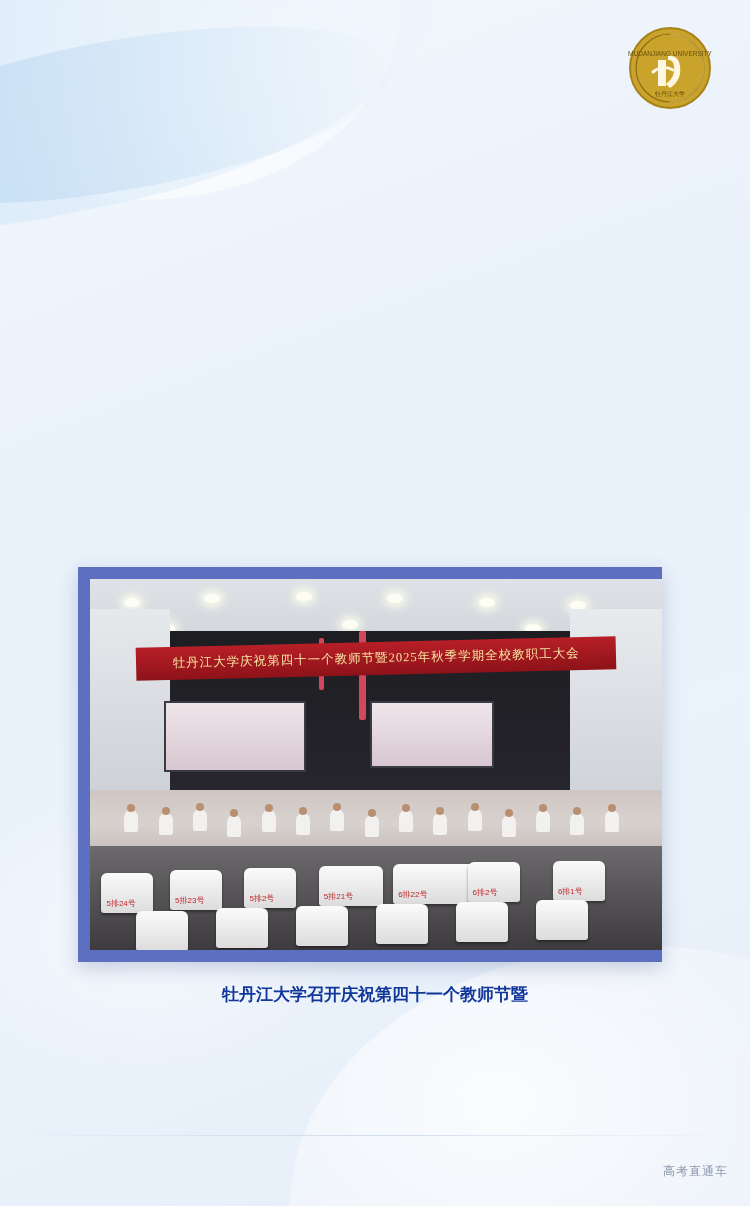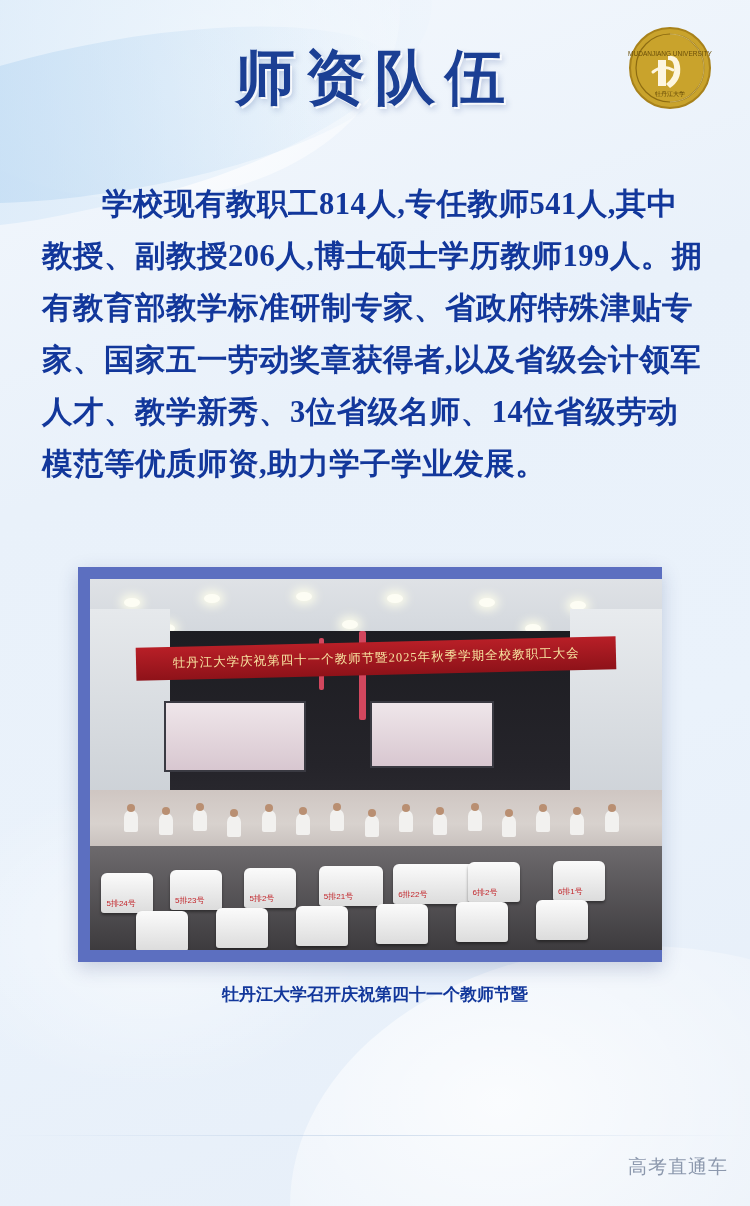--- a/index.html
+++ b/index.html
@@ -225,21 +225,21 @@
     line-height: 34px;
     font-family: "Liberation Serif", "DejaVu Serif", serif;
   }
 
   
   .watermark {
     position: absolute;
     right: 22px;
     bottom: 26px;
     color: #8c98ad;
-    font-size: 19px;
+    font-size: 12px;
     letter-spacing: 1px;
     font-family: Liberation Sans, sans-serif;
   }
   .footer-line {
     position: absolute;
     left: 0; right: 0;
     bottom: 70px;
     height: 1px;
     background: linear-gradient(90deg, rgba(255,255,255,0), rgba(180,200,225,0.55), rgba(255,255,255,0));
   }
@@ -249,37 +249,35 @@
 
 <div id="poster">
 
   <div class="swoosh swoosh-1"></div>
   <div class="swoosh swoosh-2"></div>
   <div class="swoosh swoosh-3"></div>
   <div class="swoosh swoosh-5"></div>
   <div class="swoosh swoosh-4"></div>
 
   <div class="header">
-    <div class="title">师资队伍</div>
 
     <div class="logo">
       <svg viewBox="0 0 84 84" width="84" height="84" aria-hidden="true">
         <circle cx="42" cy="42" r="40" fill="#c9a32c" stroke="#a8821b" stroke-width="2"></circle>
         <circle cx="42" cy="42" r="34" fill="none" stroke="#8d6c12" stroke-width="1.2"></circle>
         <path d="M42 8 A34 34 0 0 1 42 76" fill="none" stroke="#f0d98a" stroke-width="1" opacity="0.6"></path>
         <text x="42" y="30" font-size="6.5" fill="#6a4f08" text-anchor="middle" font-family="Liberation Sans, sans-serif">MUDANJIANG UNIVERSITY</text>
         <path d="M30 34 h8 v26 h-8 z" fill="#fdf6e0"></path>
         <path d="M40 30 q10 -2 12 10 q2 14 -10 22 l-4 -4 q10 -8 8 -18 q-1 -7 -6 -6 z" fill="#fdf6e0"></path>
         <path d="M25 46 q10 -8 20 -2" fill="none" stroke="#fdf6e0" stroke-width="3" stroke-linecap="round"></path>
         <text x="42" y="70" font-size="6" fill="#5d4405" text-anchor="middle" font-family="Liberation Serif, serif">牡丹江大学</text>
       </svg>
     </div>
   </div>
 
-  <div class="body-text">学校现有教职工814人,专任教师541人,其中教授、副教授206人,博士硕士学历教师199人。拥有教育部教学标准研制专家、省政府特殊津贴专家、国家五一劳动奖章获得者,以及省级会计领军人才、教学新秀、3位省级名师、14位省级劳动模范等优质师资,助力学子学业发展。</div>
 
   <div class="photo-wrap">
     <div class="photo">
       <div class="ph-ceiling"></div>
 
       <div class="ph-light" style="left:6%;  top:5%;"></div>
       <div class="ph-light" style="left:20%; top:4%;"></div>
       <div class="ph-light" style="left:36%; top:3.5%;"></div>
       <div class="ph-light" style="left:52%; top:4%;"></div>
       <div class="ph-light" style="left:68%; top:5%;"></div>

